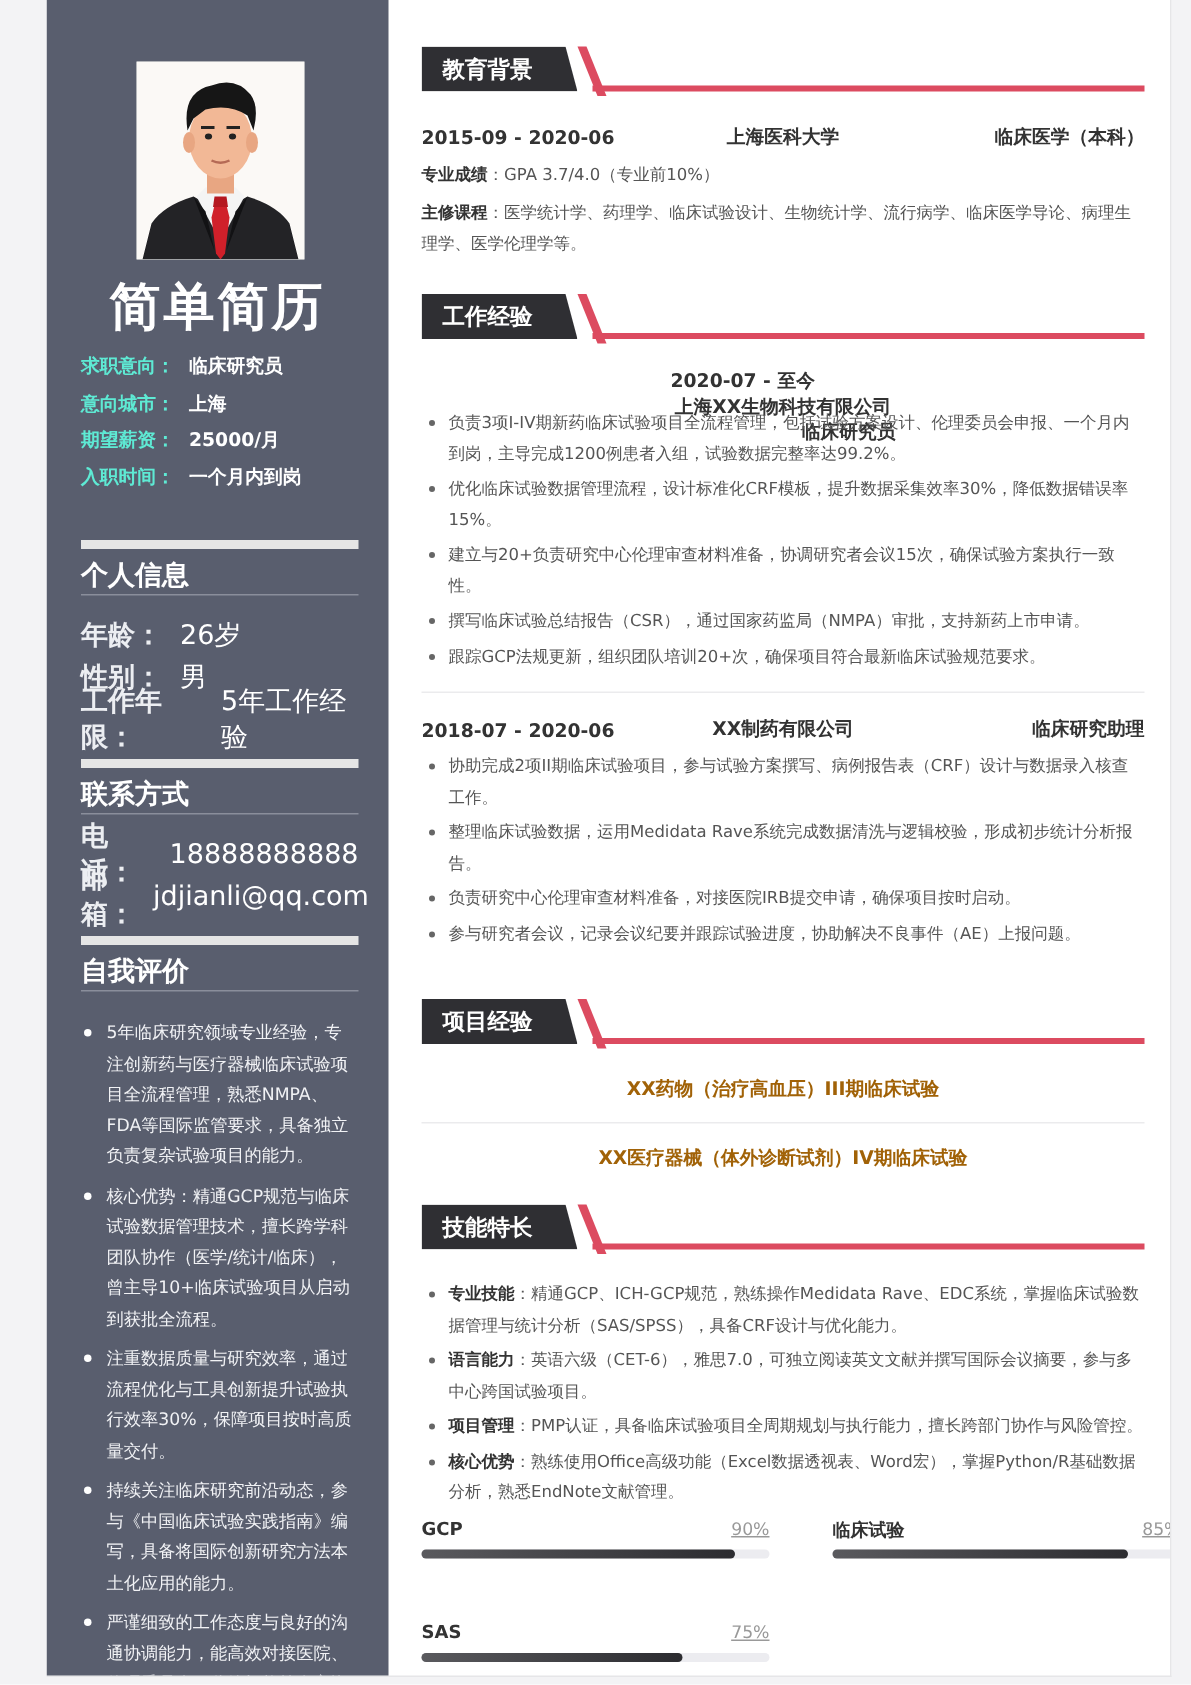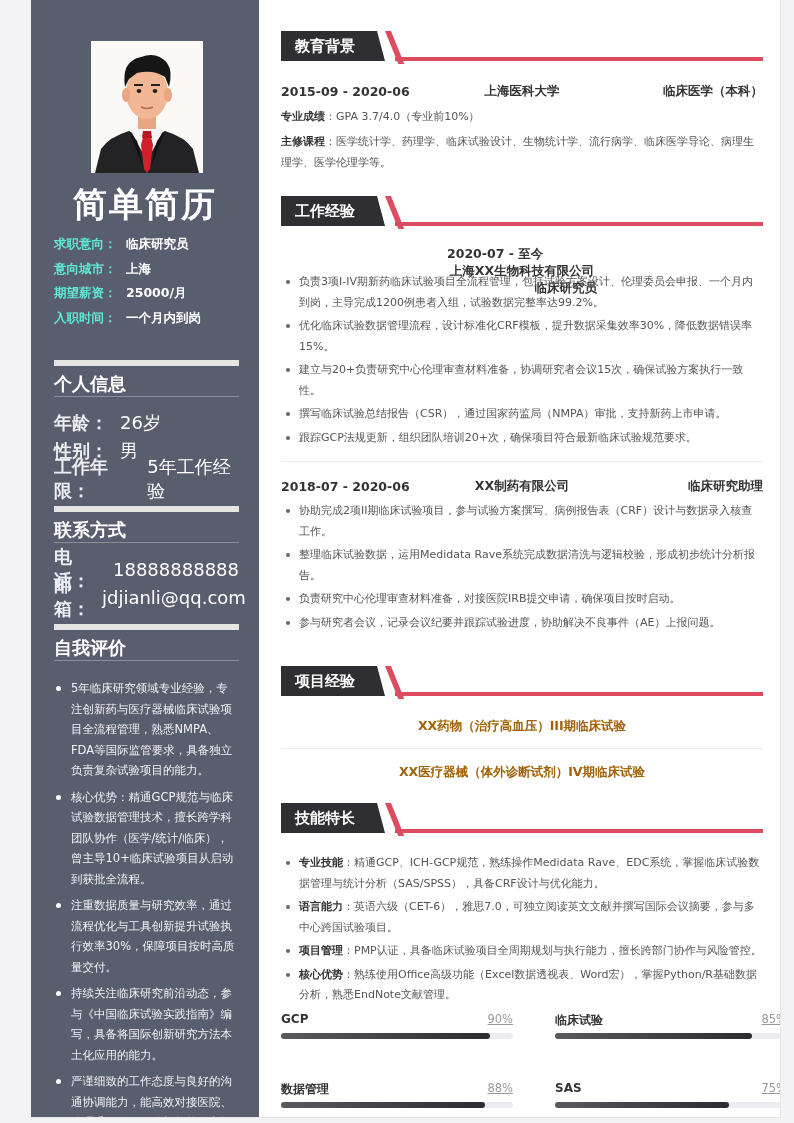--- a/index.html
+++ b/index.html
@@ -282,29 +282,20 @@
           <div class="top">
               <span class="name">临床试验</span>
               <span class="pct">85%</span>
             </div>
           <div class="bar">
               <div class="fill" style="width:85%;"></div>
             </div>
         </div>
         <div class="skill">
           <div class="top">
-              <span class="name">数据管理</span>
-              <span class="pct">88%</span>
-            </div>
-          <div class="bar">
-              <div class="fill" style="width:88%;"></div>
-            </div>
-        </div>
-        <div class="skill">
-          <div class="top">
               <span class="name">SAS</span>
               <span class="pct">75%</span>
             </div>
           <div class="bar">
               <div class="fill" style="width:75%;"></div>
             </div>
         </div>
       </div>
     </section>
 

